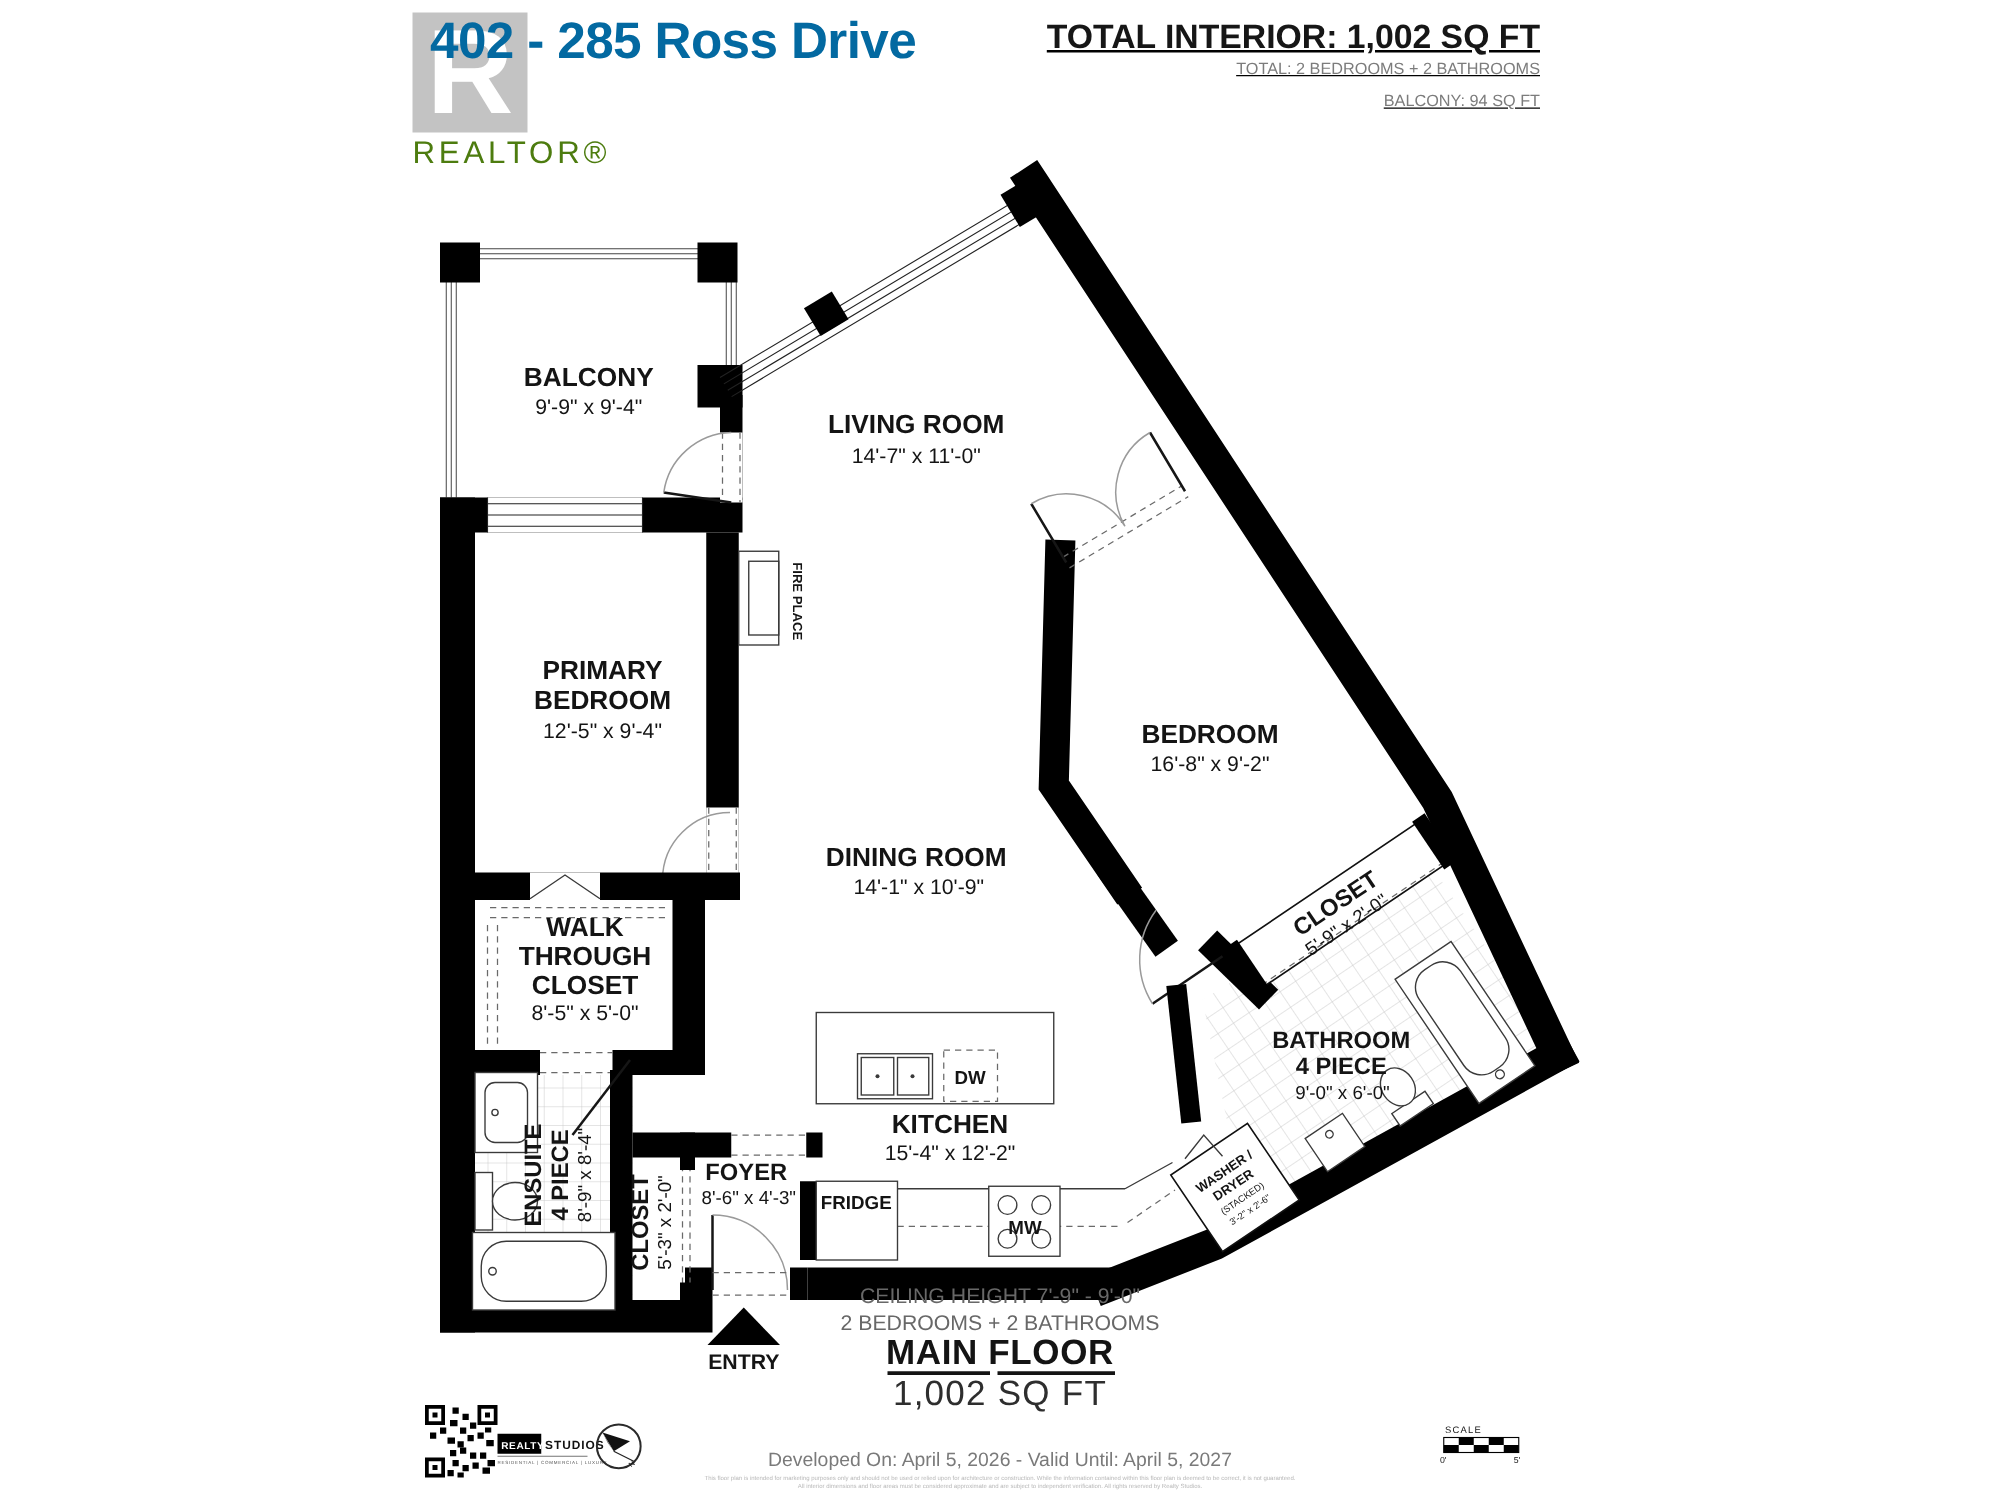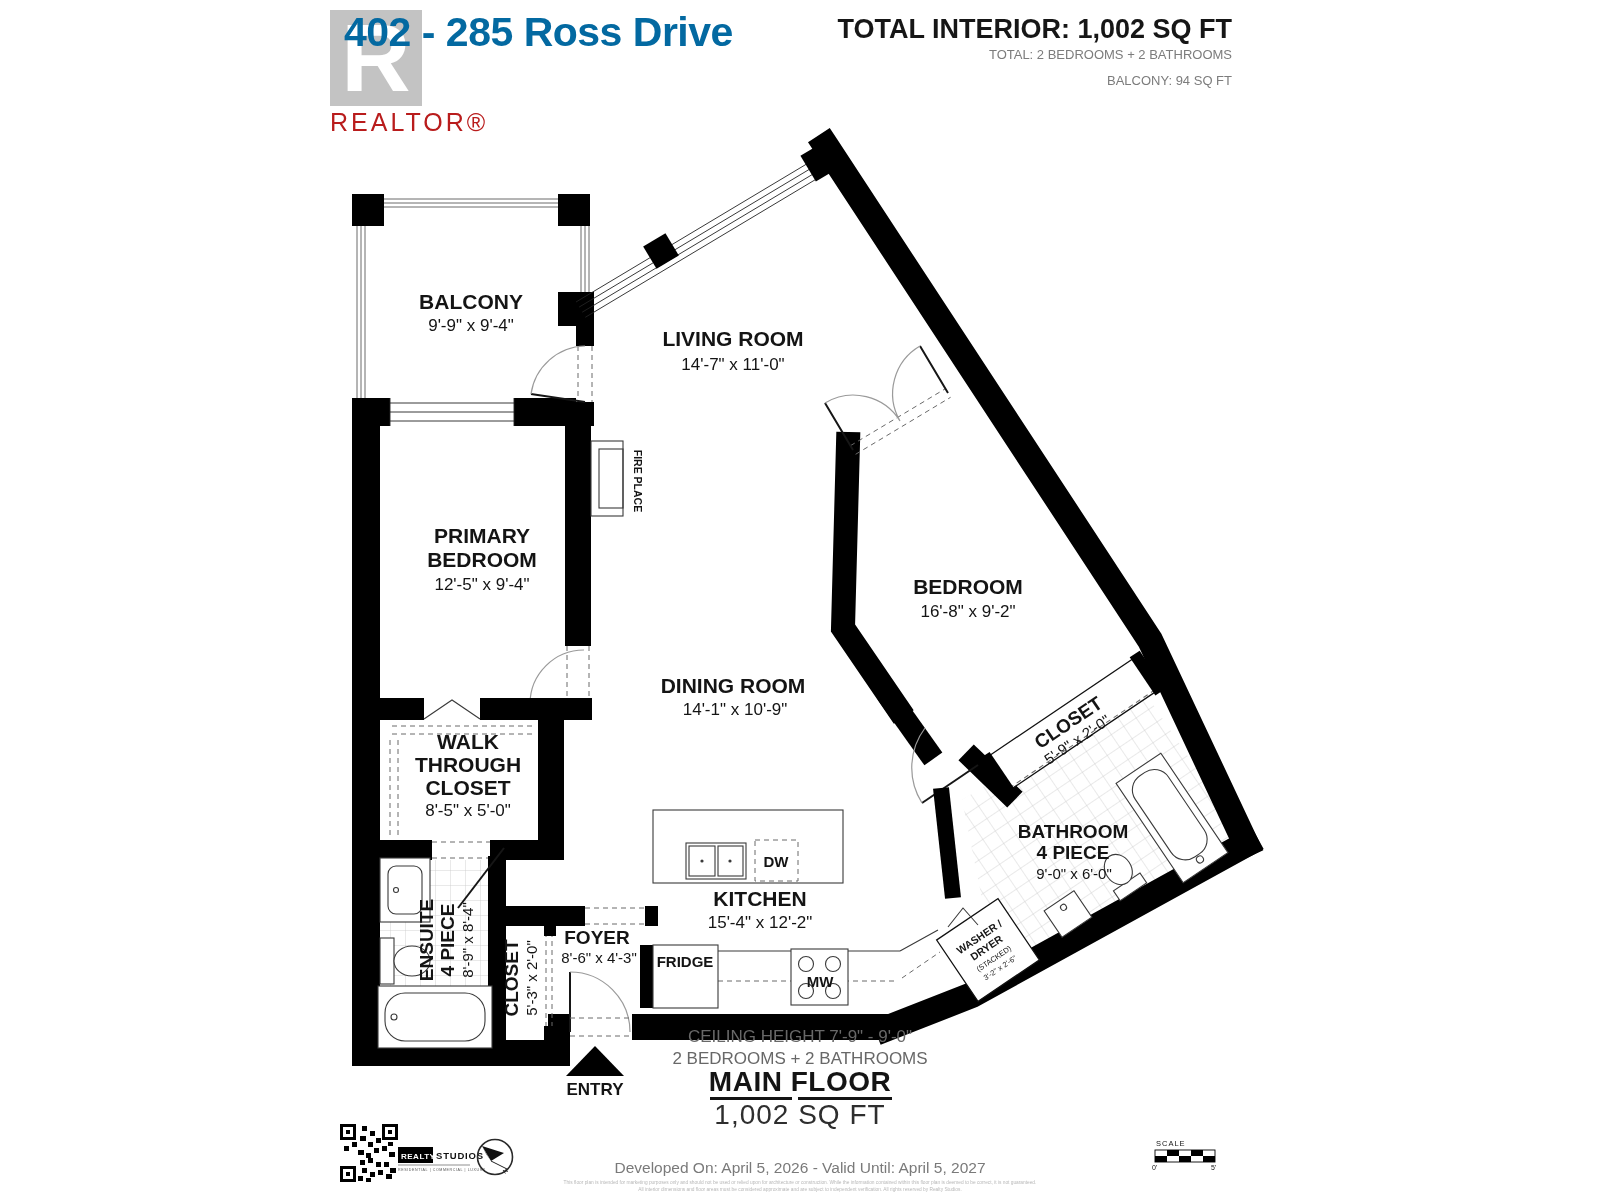--- a/index.html
+++ b/index.html
@@ -3,22 +3,22 @@
 <meta charset="utf-8">
 <style>
   html,body{margin:0;padding:0;background:#fff;}
   body{width:1600px;height:1200px;position:relative;font-family:"Liberation Sans",sans-serif;overflow:hidden;}
   
   .hdr-logo{position:absolute;left:330px;top:10px;width:92px;height:96px;background:#c3c3c3;color:#fff;
     font-size:96px;font-weight:bold;text-align:center;line-height:96px;z-index:1;}
   .hdr-text{position:absolute;left:344px;top:14px;z-index:2;}
   .addr{font-size:41px;font-weight:bold;color:#0369a1;line-height:37px;letter-spacing:-0.5px;}
   .year{font-size:20px;color:#8a8a8a;margin-top:4px;}
-  .realtor{position:absolute;left:330px;top:108px;z-index:2;font-size:25px;color:#b91c1c;letter-spacing:3px;text-align:center;}
-  .totals{position:absolute;right:368px;top:14px;text-align:right;z-index:2;}
+  .realtor{position:absolute;left:330px;top:108px;z-index:2;font-size:25px;color:#4d7c0f;letter-spacing:3px;text-align:center;}
+  .totals{position:absolute;right:368px;top:14px;text-align:right;z-index:2;text-decoration:underline;}
   .tot-main{font-size:27px;font-weight:bold;color:#161616;line-height:30px;}
   .tot-sub{font-size:13px;color:#7c7c7c;line-height:22px;margin-bottom:4px;}
   
   svg{position:absolute;left:0;top:0;}
   svg text{font-family:"Liberation Sans",sans-serif;fill:#141414;}
   .rl{font-size:21px;font-weight:bold;text-anchor:middle;}
   .rd{font-size:17px;text-anchor:middle;}
   .rl2{font-size:19px;font-weight:bold;text-anchor:middle;}
   .rd2{font-size:15px;text-anchor:middle;}
   .fix{font-size:15px;font-weight:bold;text-anchor:middle;}

